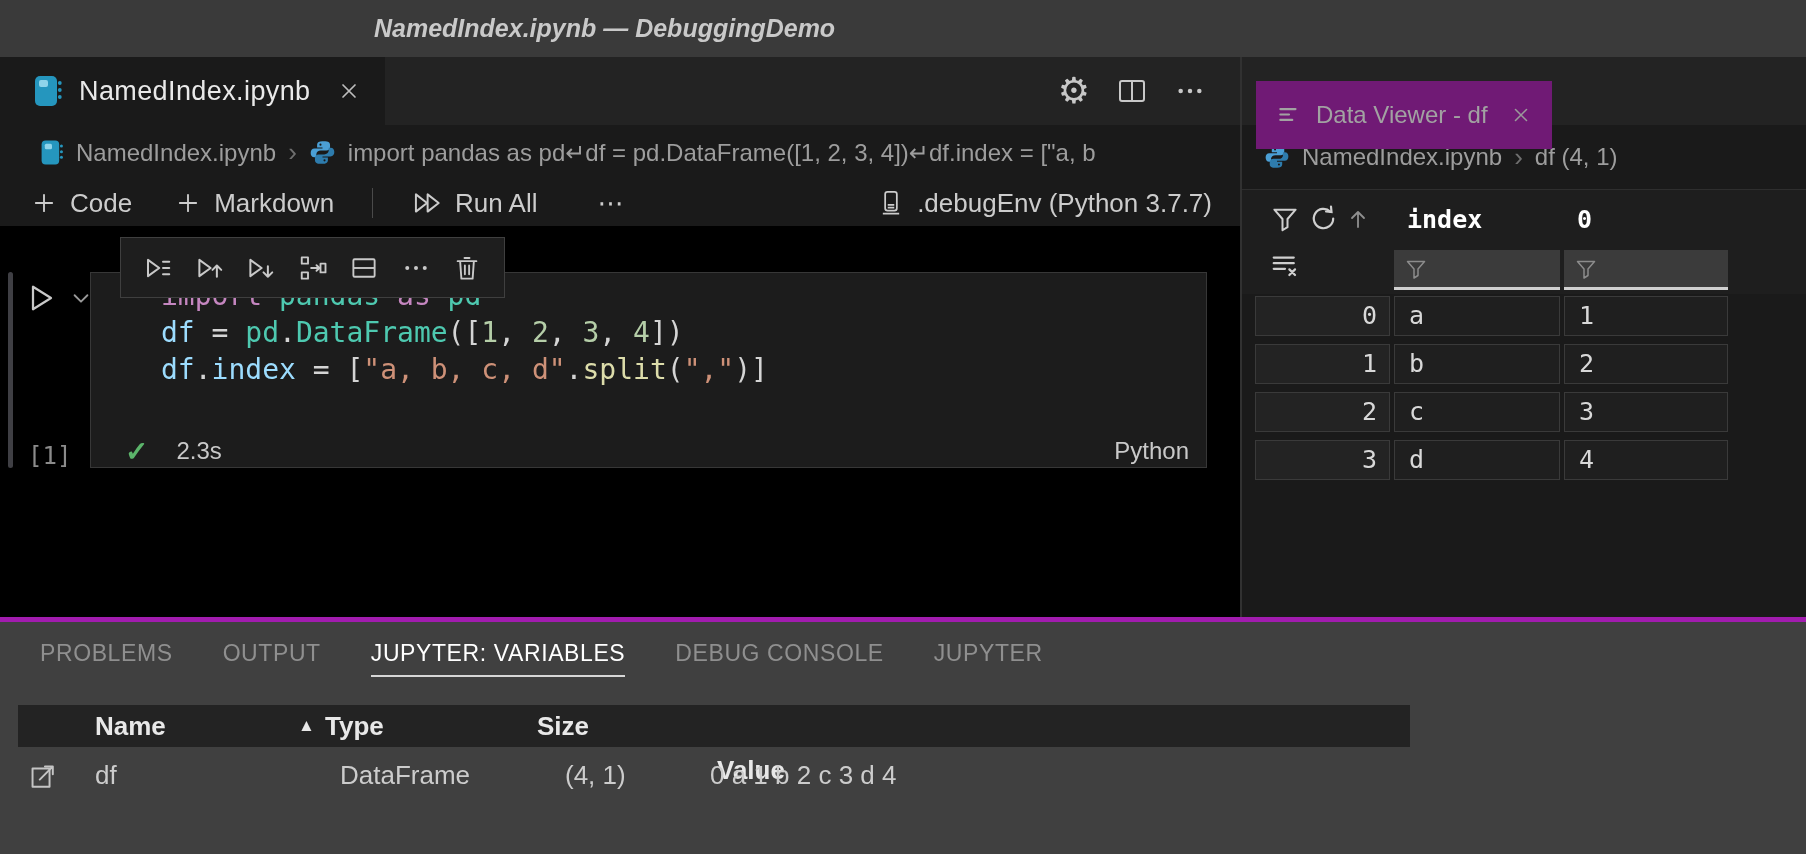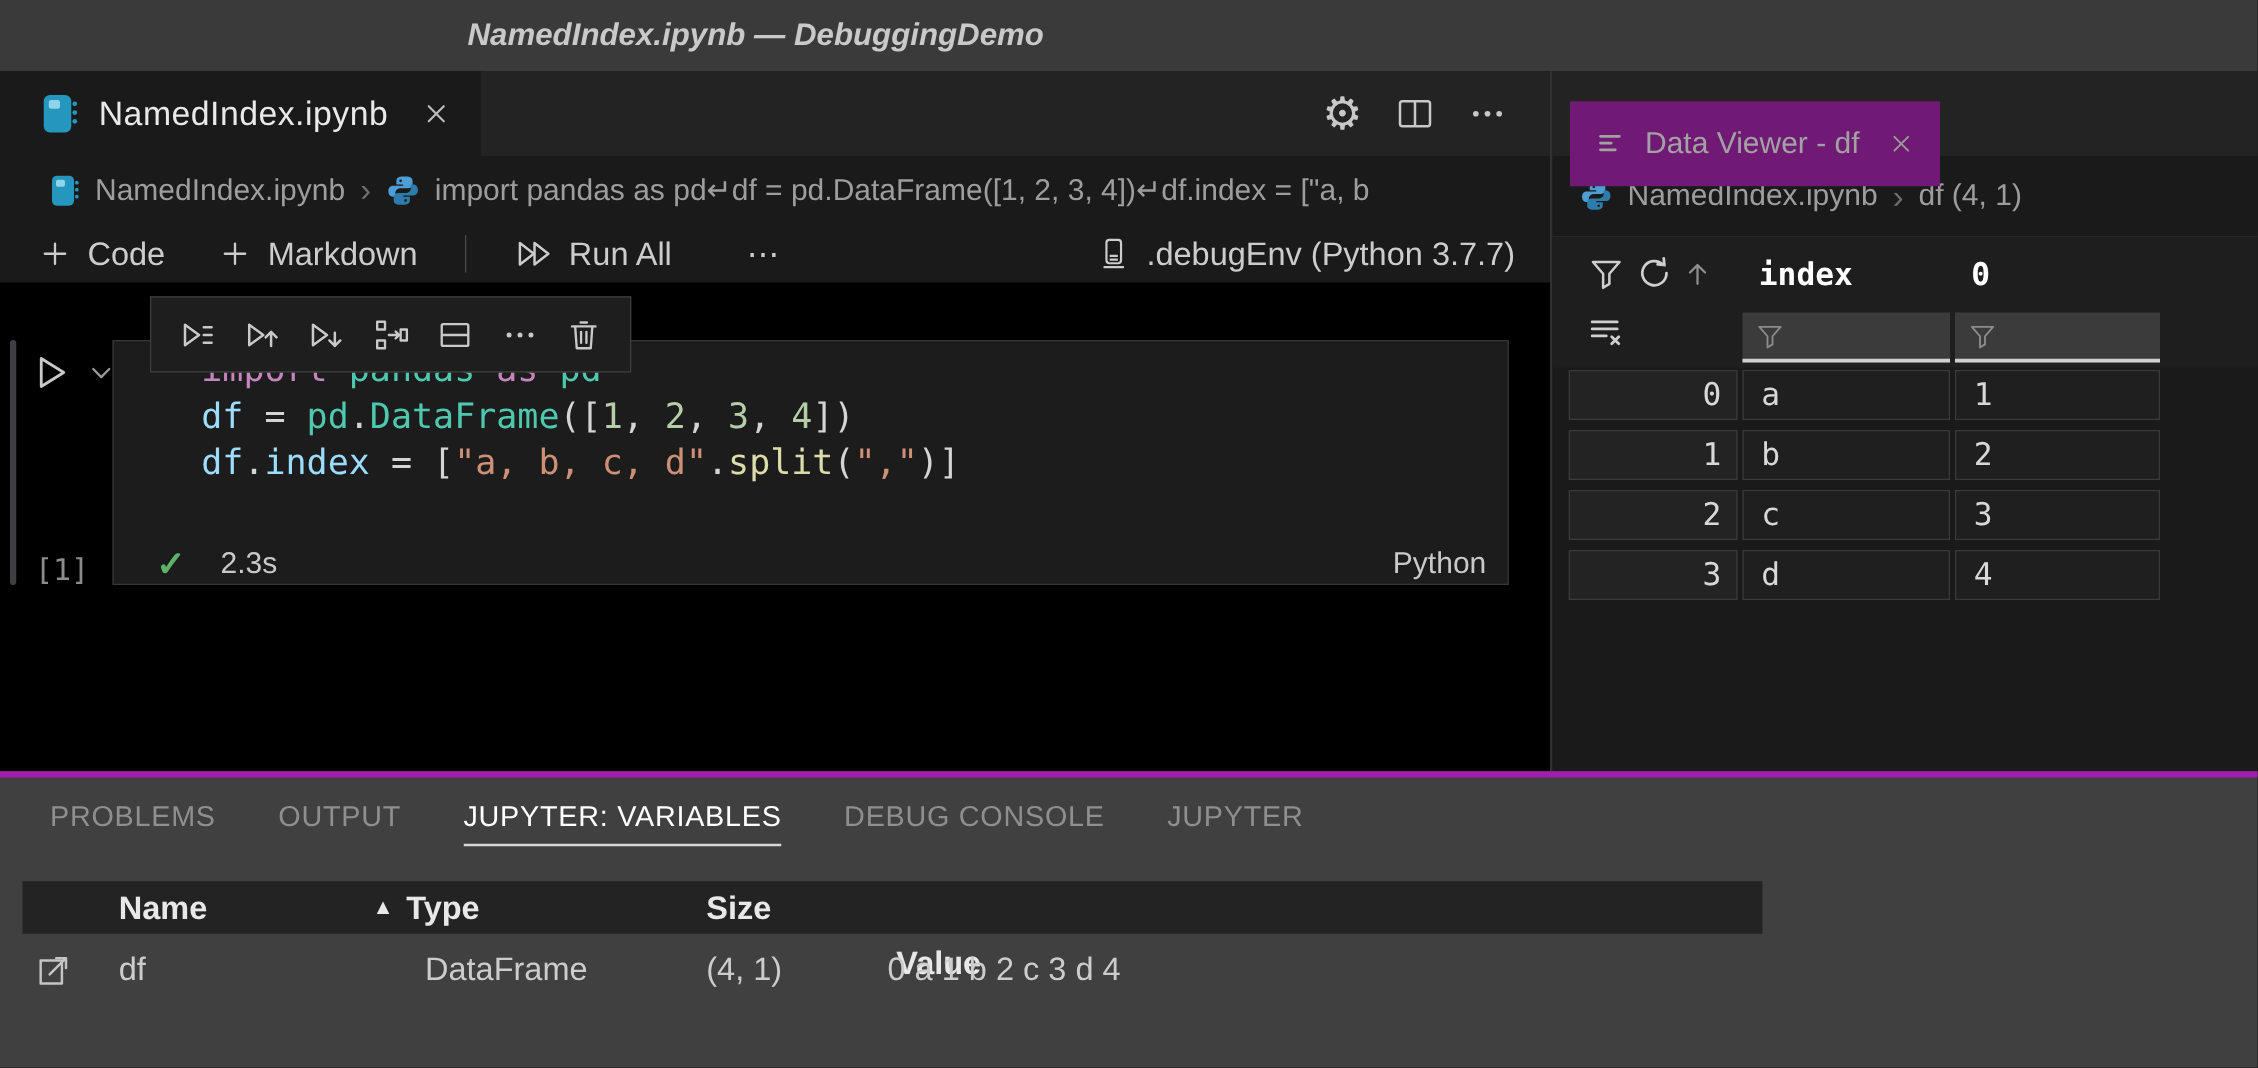--- a/index.html
+++ b/index.html
@@ -381,21 +381,21 @@
       <div class="panel-tab">OUTPUT</div>
       <div class="panel-tab active">JUPYTER: VARIABLES</div>
       <div class="panel-tab">DEBUG CONSOLE</div>
       <div class="panel-tab">JUPYTER</div>
     </div>
 
   <div class="vars-header">
     <span style="left:77px;">Name</span>
     <span style="left:280px;" class="sort-arrow">▲</span>
     <span style="left:307px;">Type</span>
-    <span style="left:547px;text-align:center;">Size</span>
+    <span style="left:519px;text-align:center;">Size</span>
     <span style="left:699px;margin-top:44px;">Value</span>
   </div>
 
   <div class="vars-row">
     <span style="left:27px; top:6px;">
       <svg width="32" height="34" viewBox="0 0 24 26" fill="none" stroke="#c5c5c5" stroke-width="1.5" stroke-linejoin="round" stroke-linecap="round">
           <rect x="4" y="8" width="13" height="14"></rect>
           <path d="M9.5 16.5L19 7M13.5 6.5H19.5v6"></path>
         </svg>
     </span>

